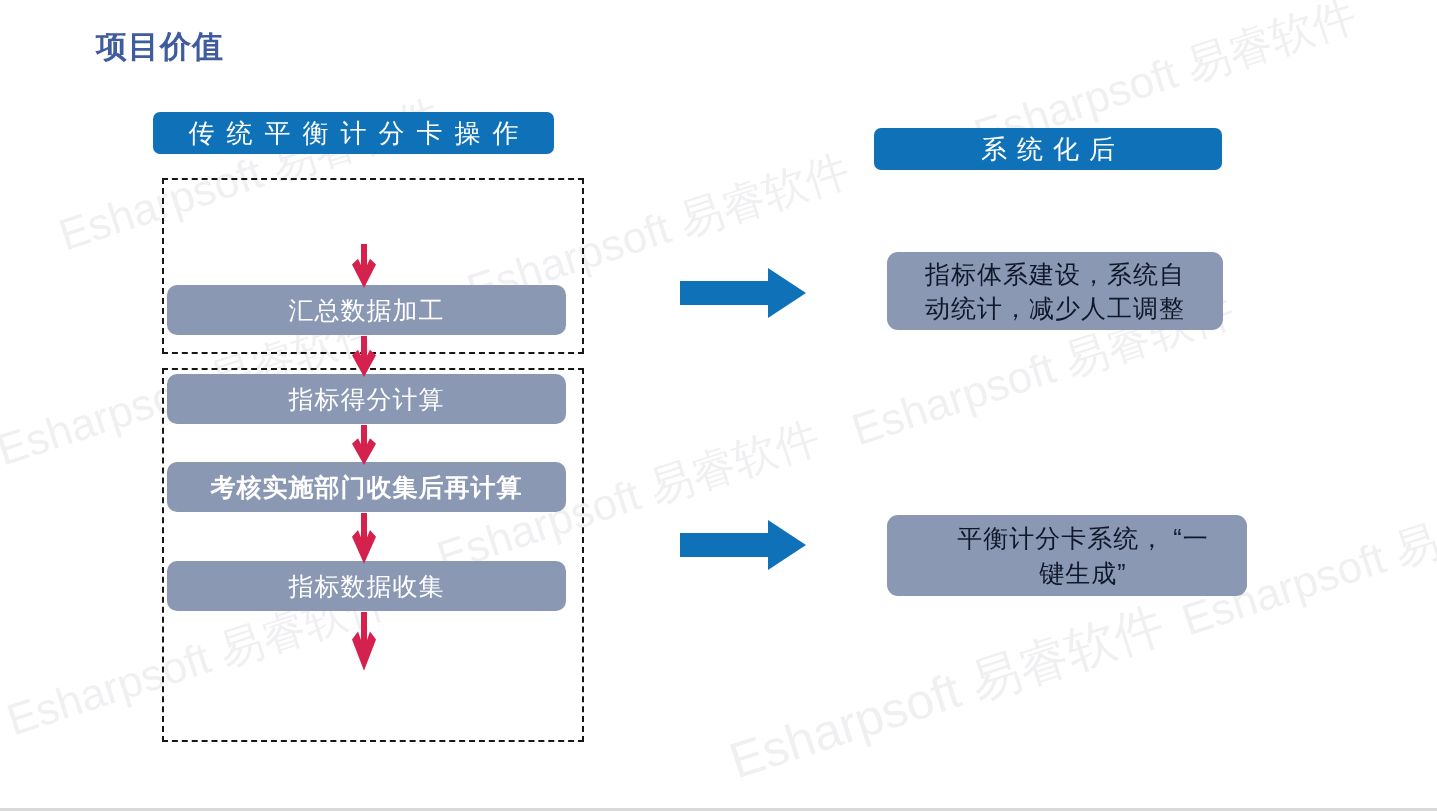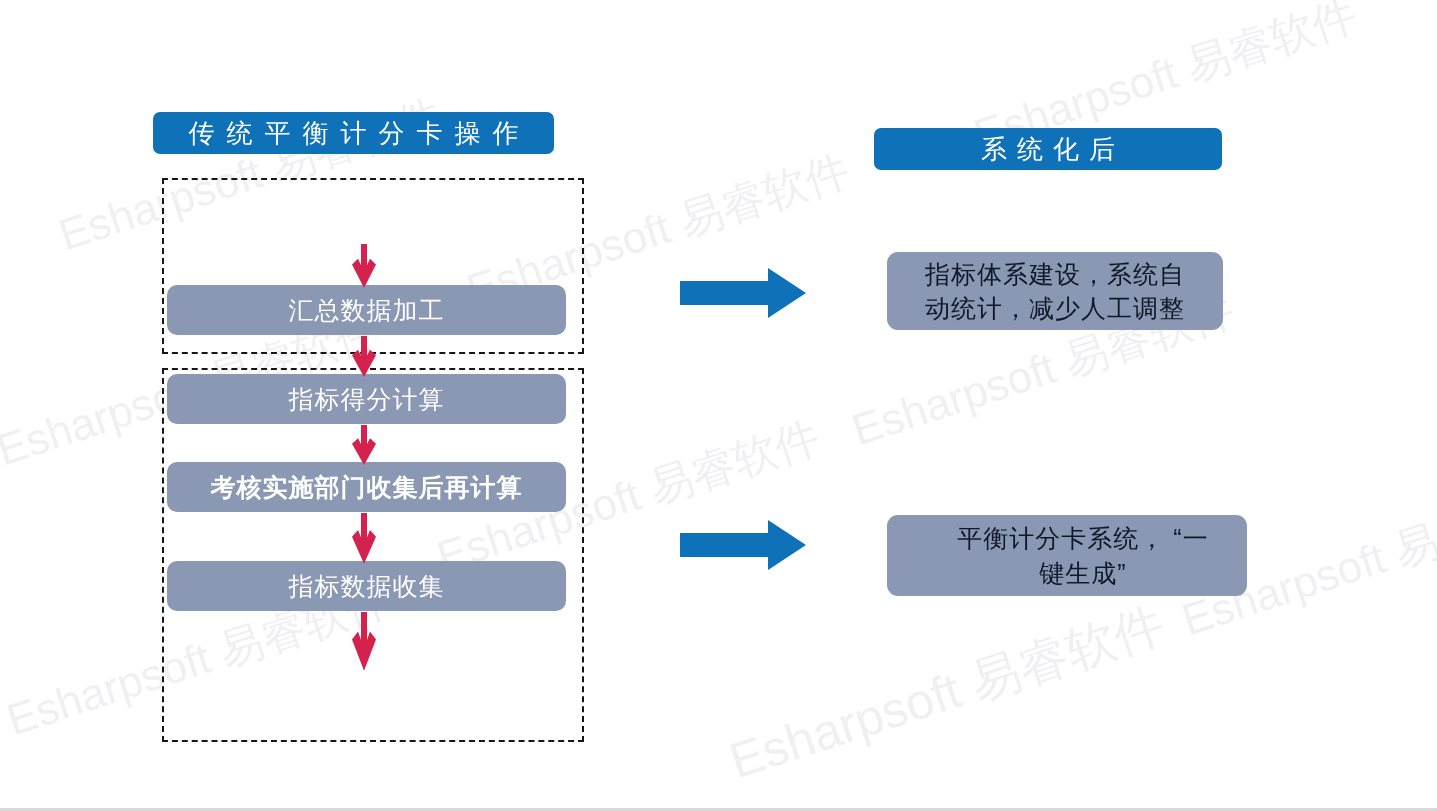--- a/index.html
+++ b/index.html
@@ -99,20 +99,21 @@
   <div class="wm" style="left:985px;top:106px;">Esharpsoft 易睿软件</div>
   <div class="wm" style="left:70px;top:206px;">Esharpsoft 易睿软件</div>
   <div class="wm" style="left:478px;top:261px;">Esharpsoft 易睿软件</div>
   <div class="wm" style="left:863px;top:401px;">Esharpsoft 易睿软件</div>
   <div class="wm" style="left:8px;top:421px;">Esharpsoft 易睿软件</div>
   <div class="wm" style="left:448px;top:528px;">Esharpsoft 易睿软件</div>
   <div class="wm" style="left:18px;top:691px;">Esharpsoft 易睿软件</div>
   <div class="wm" style="left:1193px;top:591px;">Esharpsoft 易睿软件</div>
   <div class="wm big" style="left:742px;top:728px;">Esharpsoft 易睿软件</div>
 
+  <div class="page-title">项目价值</div>
 
   <div class="header-bar header-left">传统平衡计分卡操作</div>
   <div class="header-bar header-right">系统化后</div>
 
   <div class="dashed-frame frame-1"></div>
   <div class="dashed-frame frame-2"></div>
 
   <div class="step-box sb2">汇总数据加工</div>
   <div class="step-box sb3">指标得分计算</div>
   <div class="step-box sb4">考核实施部门收集后再计算</div>

